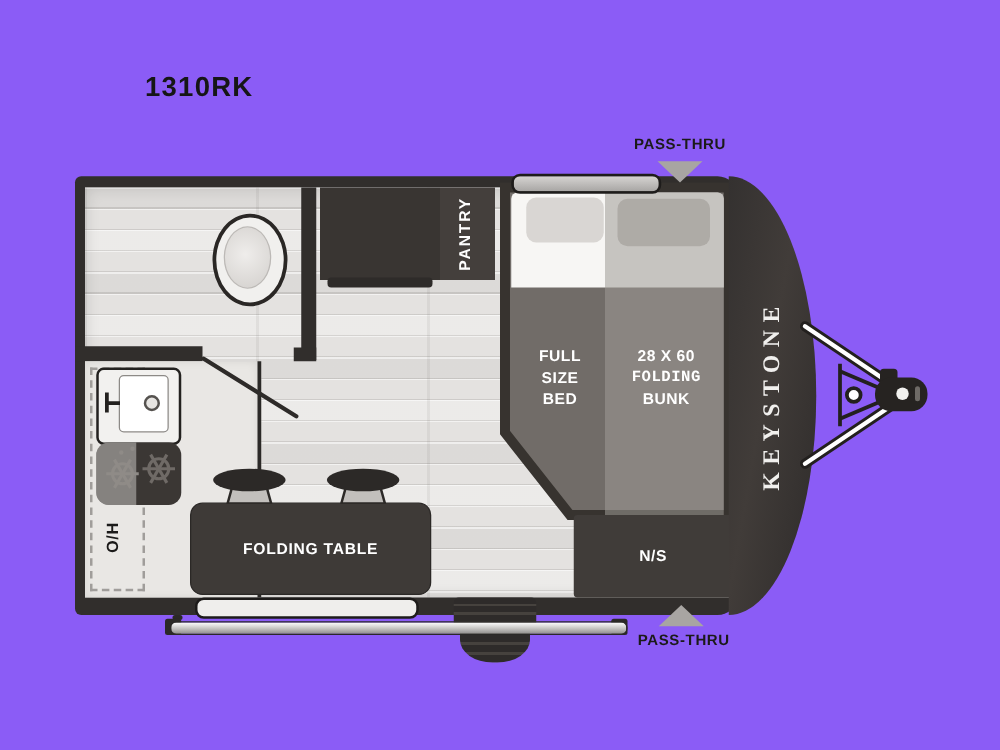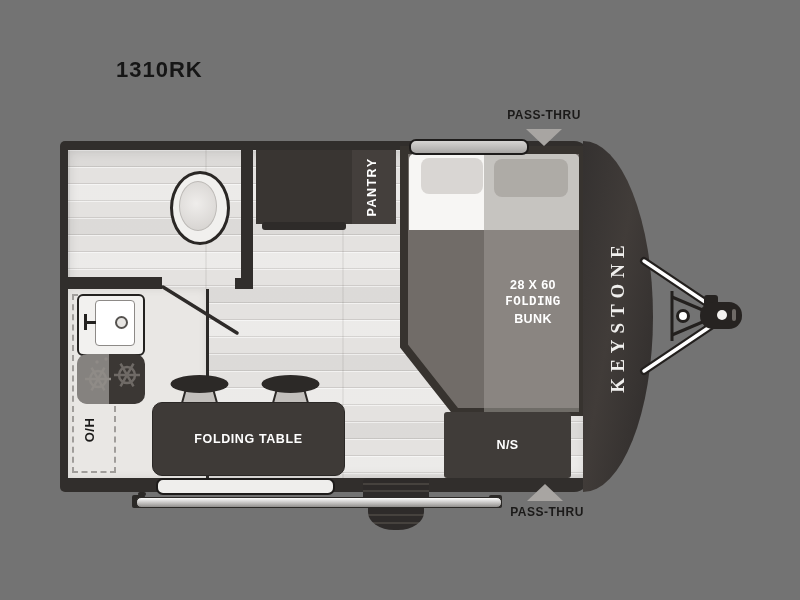--- a/index.html
+++ b/index.html
@@ -1,16 +1,16 @@
 <!DOCTYPE html>
 <html><head>
 <meta charset="utf-8">
 <style>
   html,body{margin:0;padding:0;background:#ffffff;}
-  #canvas{position:relative;width:800px;height:600px;background:#737373;overflow:hidden;
+  #canvas{position:relative;width:800px;height:600px;background:#8b5cf6;overflow:hidden;
           font-family:"Liberation Sans",sans-serif;}
   .abs{position:absolute;}
 
   
   .body-shell{left:60px;top:141px;width:530px;height:351px;background:#312e2c;
               border-radius:5px 16px 16px 5px;z-index:1;}
   .front-cap{left:583px;top:141px;width:70px;height:351px;z-index:6;
              background:linear-gradient(100deg,#343130 0%,#413c39 45%,#2e2b2a 100%);
              border-radius:0 100% 100% 0 / 0 50% 50% 0;}
   .floor{left:68px;top:150px;width:518px;height:328px;z-index:1;
@@ -54,21 +54,21 @@
   .sink-ring{position:absolute;left:36px;top:20px;width:9px;height:9px;border:2.5px solid #55524f;
              border-radius:50%;background:#e7e5e2;}
   .stove{left:77px;top:354px;width:68px;height:50px;background:#3b3734;border-radius:10px;z-index:3;}
   .stove-lid{position:absolute;left:0;top:0;width:32px;height:50px;background:rgba(235,233,230,0.42);
              border-radius:10px 0 0 10px;}
   .refer{left:256px;top:150px;width:96px;height:74px;background:#393532;z-index:5;}
   .refer-lip{left:262px;top:222px;width:84px;height:8px;background:#2e2b29;border-radius:3px;z-index:5;}
   .pantry{left:352px;top:150px;width:44px;height:74px;background:#443f3c;z-index:5;}
   .table{left:152px;top:402px;width:191px;height:72px;background:#3e3a37;border:1px solid #2b2826;
          border-radius:10px;z-index:5;display:flex;align-items:center;justify-content:center;}
-  .ns{left:444px;top:412px;width:127px;height:66px;background:#403c39;border-radius:3px;z-index:5;
+  .ns{left:459px;top:412px;width:127px;height:66px;background:#403c39;border-radius:3px;z-index:5;
       display:flex;align-items:center;justify-content:center;}
   .sheet{left:409px;top:154px;width:170px;height:76px;background:#f7f6f4;border-radius:5px 5px 0 0;z-index:5;}
   .pillow-l{left:421px;top:158px;width:62px;height:36px;background:#d9d6d3;border-radius:8px;z-index:5;}
   .pillow-r{left:494px;top:159px;width:74px;height:38px;background:#c1bebb;border-radius:8px;z-index:5;}
   .bunk-overlay{left:484px;top:154px;width:95px;height:258px;background:rgba(158,154,150,0.55);
                 border-radius:0 5px 0 0;z-index:5;}
   .window-pill{left:409px;top:139px;width:116px;height:12px;border:2.5px solid #1e1c1b;border-radius:7px;
                background:linear-gradient(180deg,#d6d4d2,#a8a6a4);z-index:7;}
   .door-pill{left:156px;top:478px;width:175px;height:13px;border:2.5px solid #1d1b1a;border-radius:7px;
              background:#efeeec;z-index:5;}
@@ -148,20 +148,25 @@
       <line x1="120.5" y1="386.3" x2="133.5" y2="363.7"></line>
     </g>
     <circle cx="97" cy="362" r="1.8" fill="#8f8b87"></circle>
     <circle cx="106" cy="359" r="1.8" fill="#8f8b87"></circle>
   </svg>
 
   <div class="abs sheet"></div>
   <div class="abs pillow-l"></div>
   <div class="abs pillow-r"></div>
   <div class="abs bunk-overlay"></div>
+  <div class="abs lbl-white" style="left:407px;top:277px;width:82px;z-index:7;line-height:17px;">
+    <span style="display:block;">FULL</span>
+    <span style="display:block;">SIZE</span>
+    <span style="display:block;">BED</span>
+  </div>
   <div class="abs lbl-white" style="left:482px;top:277px;width:102px;z-index:7;line-height:17px;">
     <span style="display:block;">28 X 60</span>
     <span style="display:block;font-family:Liberation Mono, monospace;">FOLDING</span>
     <span style="display:block;">BUNK</span>
   </div>
 
   <div class="abs ns">
     <span class="lbl-white">N/S</span>
   </div>
 

